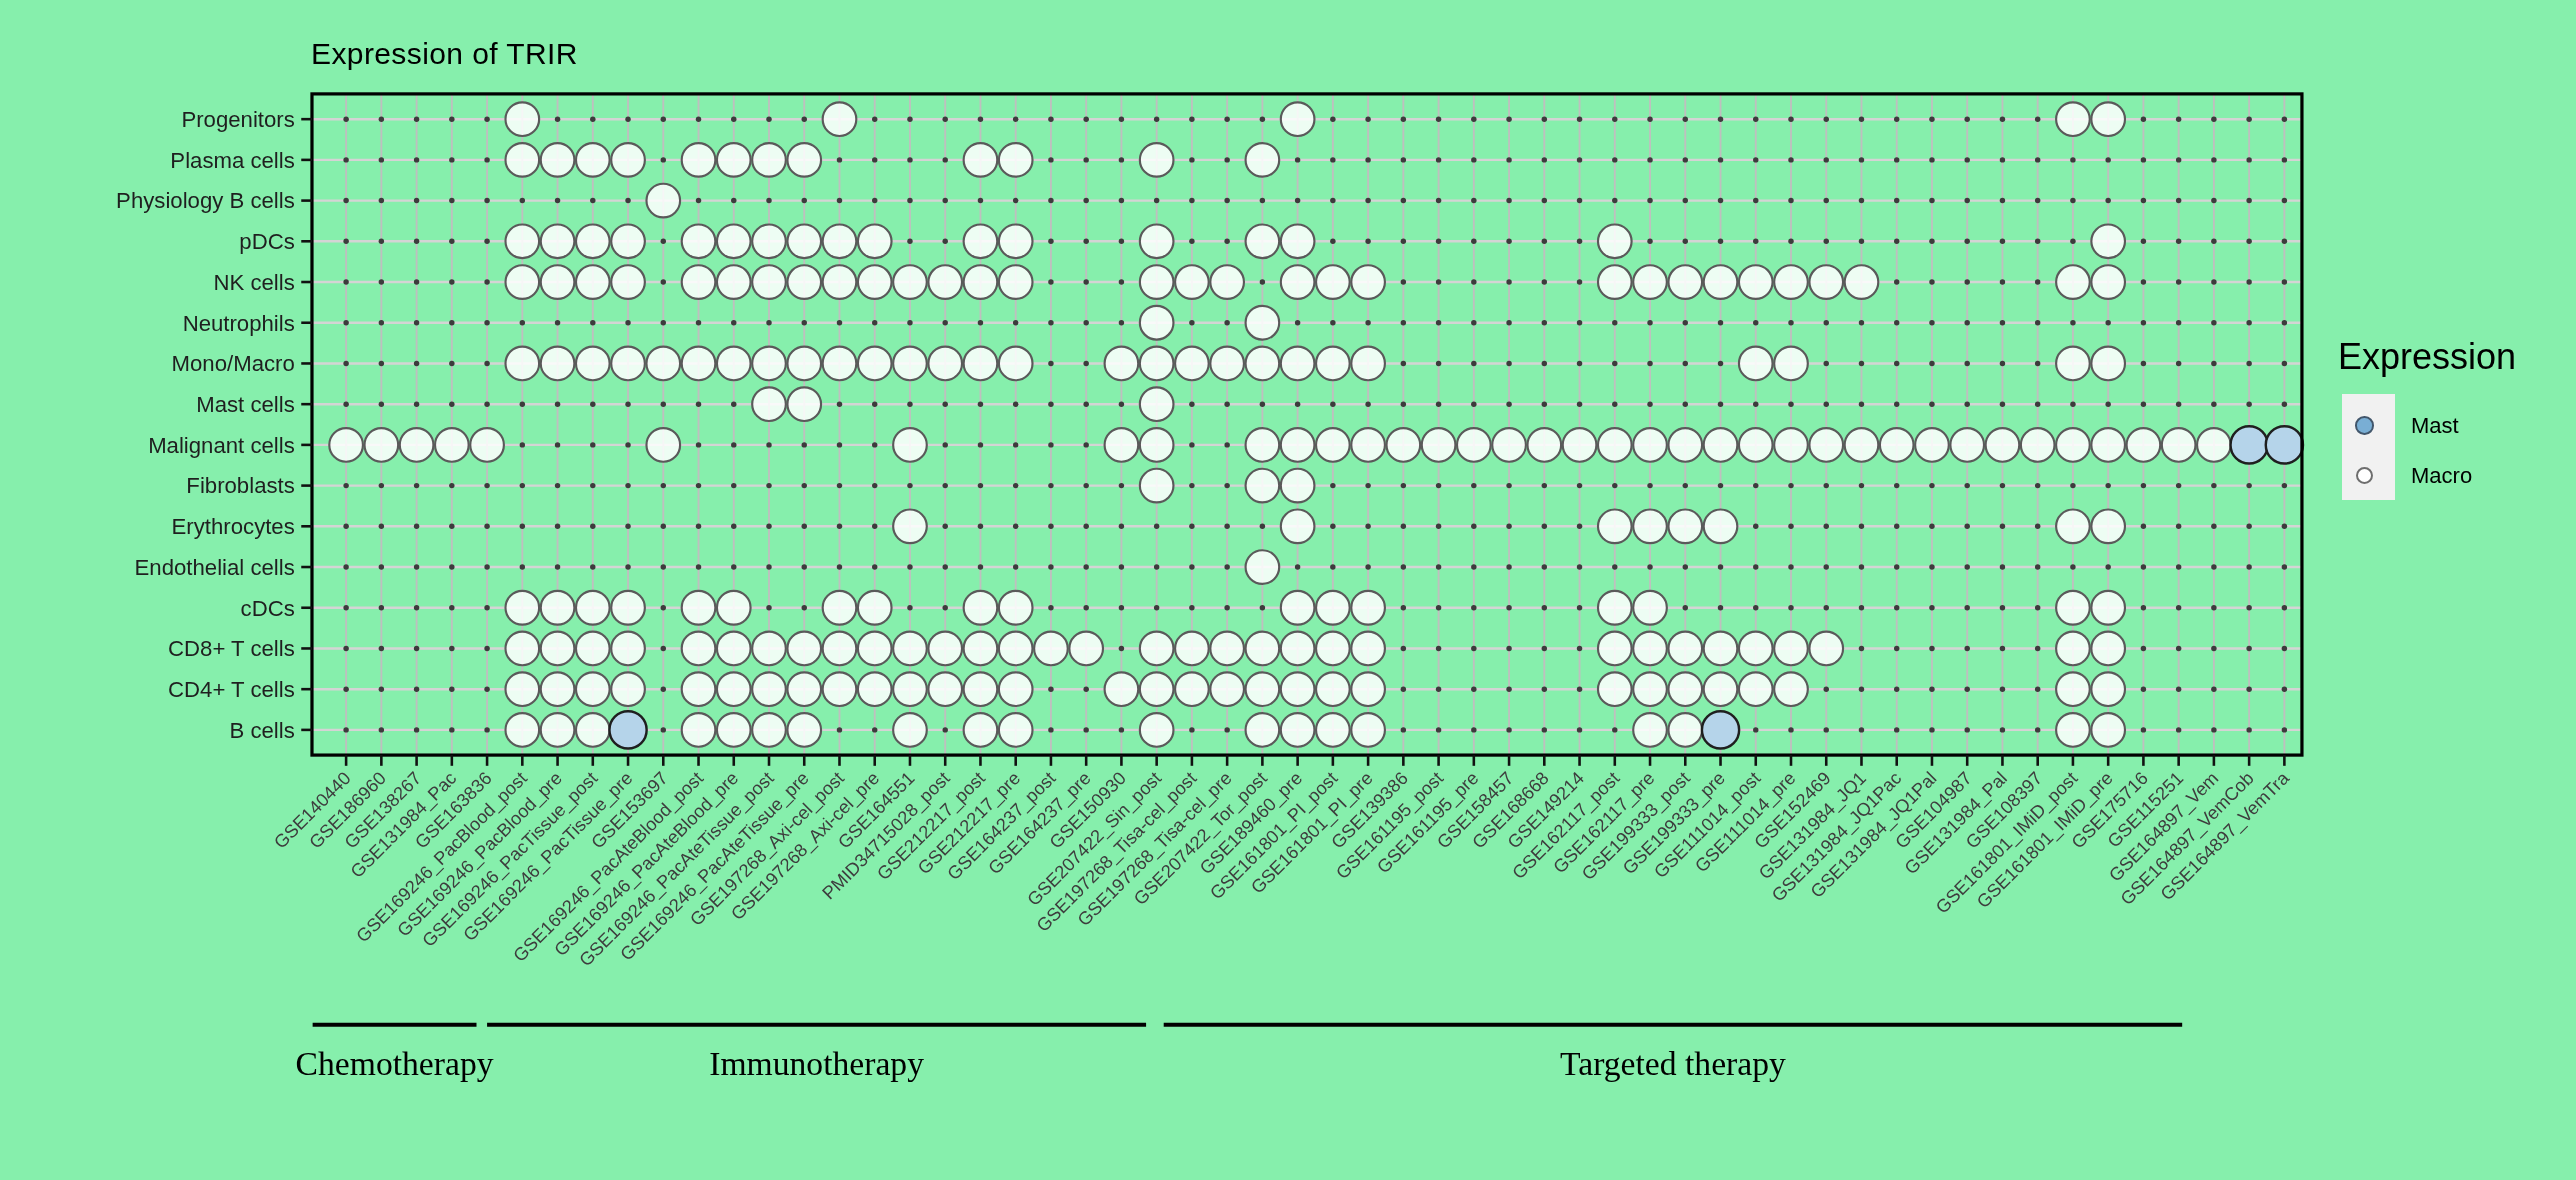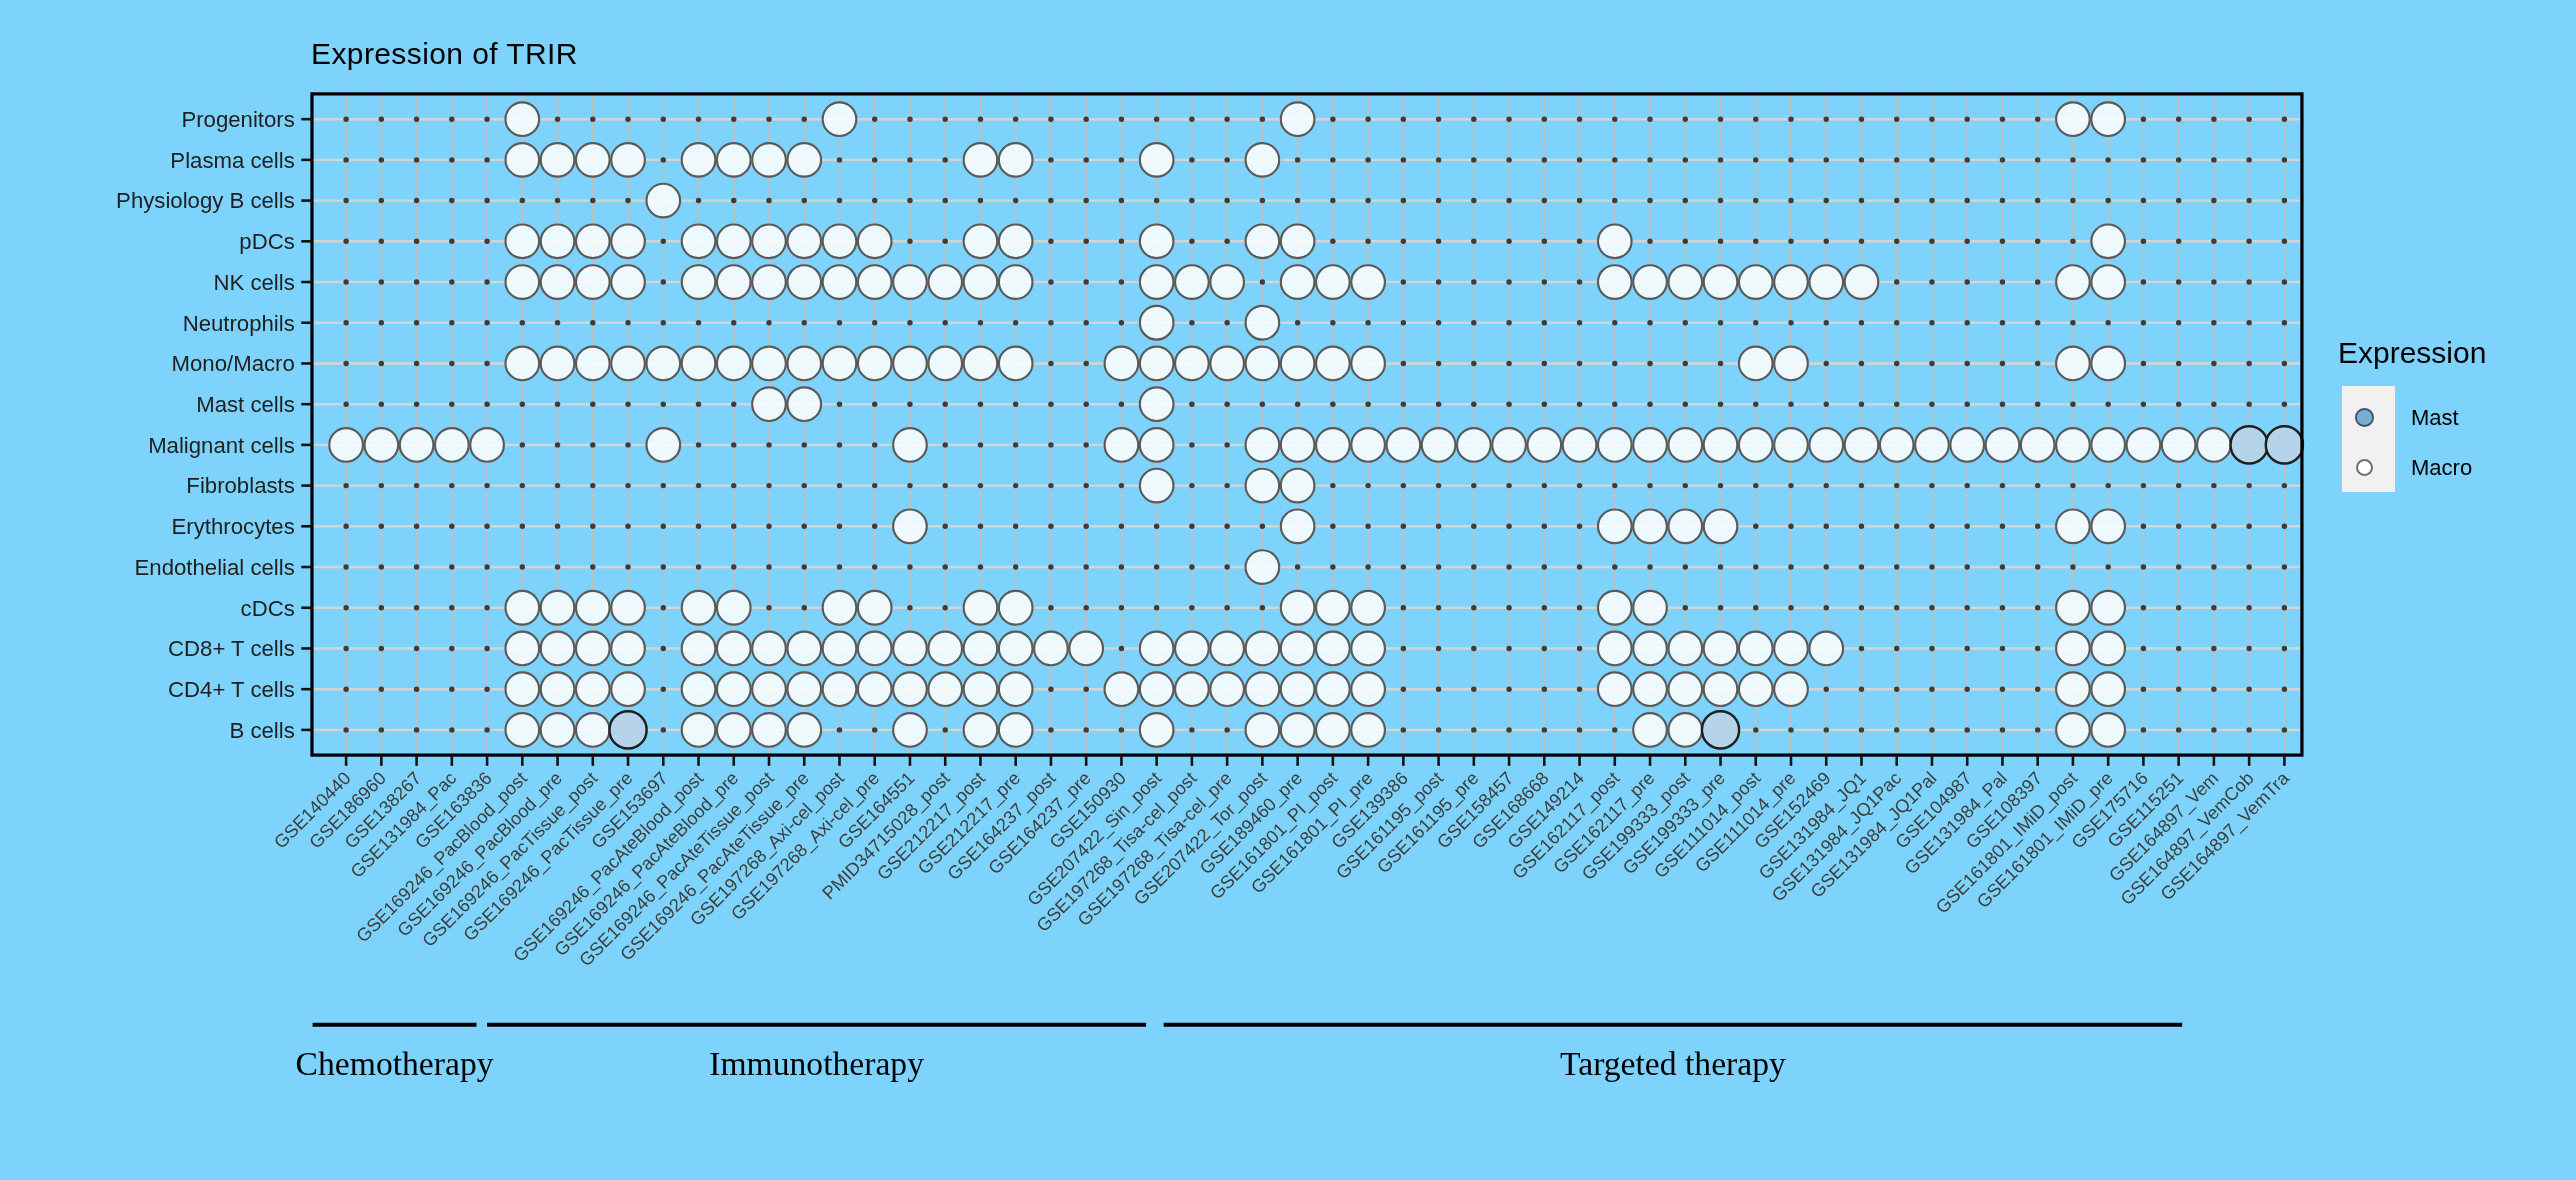--- a/index.html
+++ b/index.html
@@ -1,23 +1,23 @@
 <!DOCTYPE html>
 <html style="font-size:11.4px"><head>
 <meta charset="utf-8">
 <style>
   html,body{margin:0;padding:0;background:#ffffff;}
   body{width:2576px;height:1181px;font-family:"Liberation Sans",sans-serif;}
-  #stage{position:relative;width:2576px;height:1181px;background:#7dd3fc;overflow:hidden;}
+  #stage{position:relative;width:2576px;height:1181px;background:#86efac;overflow:hidden;}
   #plot-title{position:absolute;left:311px;top:37px;font-size:30px;color:#000;letter-spacing:0.4px;}
   svg text{font-family:"Liberation Sans",sans-serif;}
   svg text.serif{font-family:"Liberation Serif",serif;}
   
   #legend{position:absolute;left:2338px;top:336px;width:236px;}
-  #legend-title{font-size:30px;color:#000;margin-bottom:26px;}
+  #legend-title{font-size:36px;color:#000;margin-bottom:26px;}
   .legend-keys{position:relative;}
   .key-bg{position:absolute;left:4.3px;top:-10px;width:53px;height:106px;background:#f1f1f1;}
   .legend-item{position:relative;display:flex;align-items:center;height:43px;margin-bottom:7.2px;}
   .key-swatch{width:53px;display:flex;justify-content:center;align-items:center;flex:none;}
   .glyph{border-radius:50%;box-sizing:border-box;background:#fff;}
   .glyph.down{width:18.6px;height:18.6px;background:#79aed4;border:2.9px solid #42566b;}
   .glyph.none{width:17px;height:17px;background:#fff;border:2.1px solid #6e6e6e;}
   .legend-label{font-size:22px;color:#000;margin-left:20px;}
 </style>
 </head>

